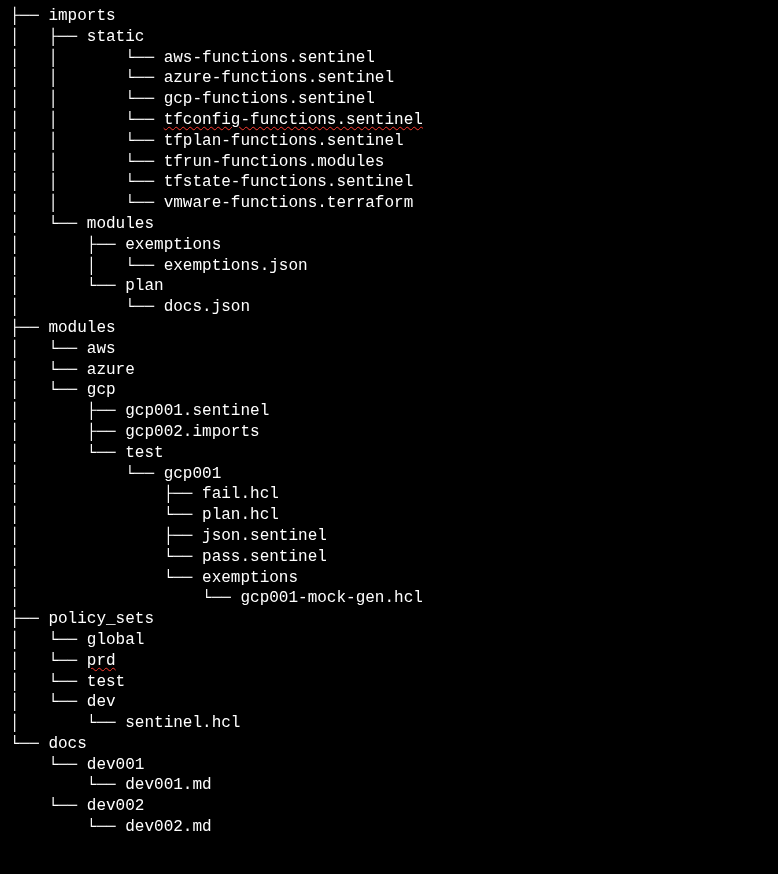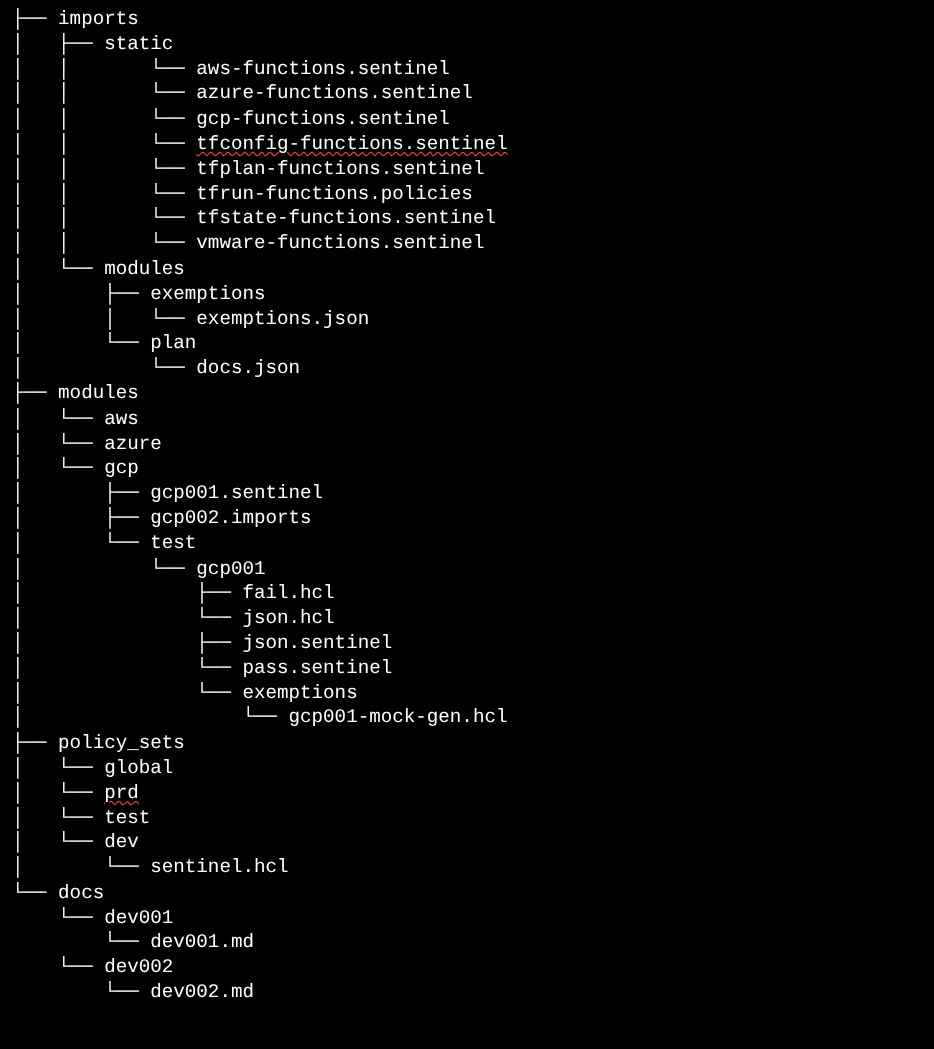--- a/index.html
+++ b/index.html
@@ -28,39 +28,39 @@
 </head>
 <body>
 
 <div class="r">├── <span>imports</span></div>
 <div class="r">│   ├── <span>static</span></div>
 <div class="r">│   │       └── <span>aws-functions.sentinel</span></div>
 <div class="r">│   │       └── <span>azure-functions.sentinel</span></div>
 <div class="r">│   │       └── <span>gcp-functions.sentinel</span></div>
 <div class="r">│   │       └── <span class="underline-red">tfconfig-functions.sentinel</span></div>
 <div class="r">│   │       └── <span>tfplan-functions.sentinel</span></div>
-<div class="r">│   │       └── <span>tfrun-functions.policies</span></div>
+<div class="r">│   │       └── <span>tfrun-functions.modules</span></div>
 <div class="r">│   │       └── <span>tfstate-functions.sentinel</span></div>
-<div class="r">│   │       └── <span>vmware-functions.sentinel</span></div>
+<div class="r">│   │       └── <span>vmware-functions.terraform</span></div>
 <div class="r">│   └── <span>modules</span></div>
 <div class="r">│       ├── <span>exemptions</span></div>
 <div class="r">│       │   └── <span>exemptions.json</span></div>
 <div class="r">│       └── <span>plan</span></div>
 <div class="r">│           └── <span>docs.json</span></div>
 
 <div class="r">├── <span>modules</span></div>
 <div class="r">│   └── <span>aws</span></div>
 <div class="r">│   └── <span>azure</span></div>
 <div class="r">│   └── <span>gcp</span></div>
 <div class="r">│       ├── <span>gcp001.sentinel</span></div>
 <div class="r">│       ├── <span>gcp002.imports</span></div>
 <div class="r">│       └── <span>test</span></div>
 <div class="r">│           └── <span>gcp001</span></div>
 <div class="r">│               ├── <span>fail.hcl</span></div>
-<div class="r">│               └── <span>json.hcl</span></div>
+<div class="r">│               └── <span>plan.hcl</span></div>
 <div class="r">│               ├── <span>json.sentinel</span></div>
 <div class="r">│               └── <span>pass.sentinel</span></div>
 <div class="r">│               └── <span>exemptions</span></div>
 <div class="r">│                   └── <span>gcp001-mock-gen.hcl</span></div>
 
 <div class="r">├── <span>policy_sets</span></div>
 <div class="r">│   └── <span>global</span></div>
 <div class="r">│   └── <span class="underline-red">prd</span></div>
 <div class="r">│   └── <span>test</span></div>
 <div class="r">│   └── <span>dev</span></div>

